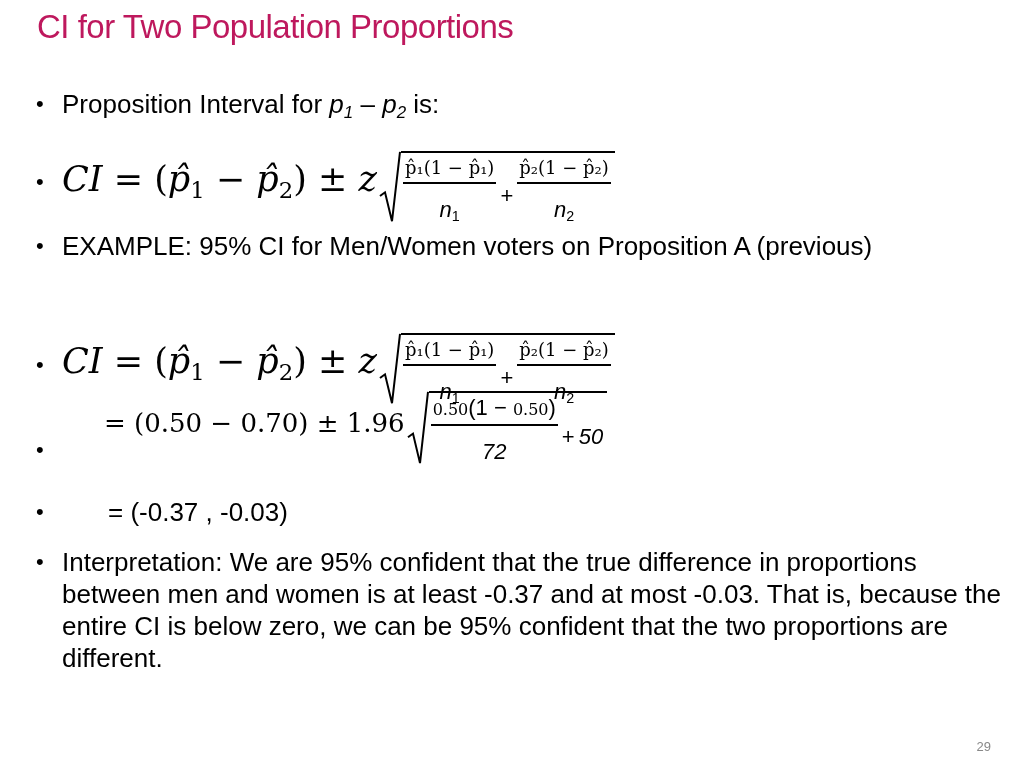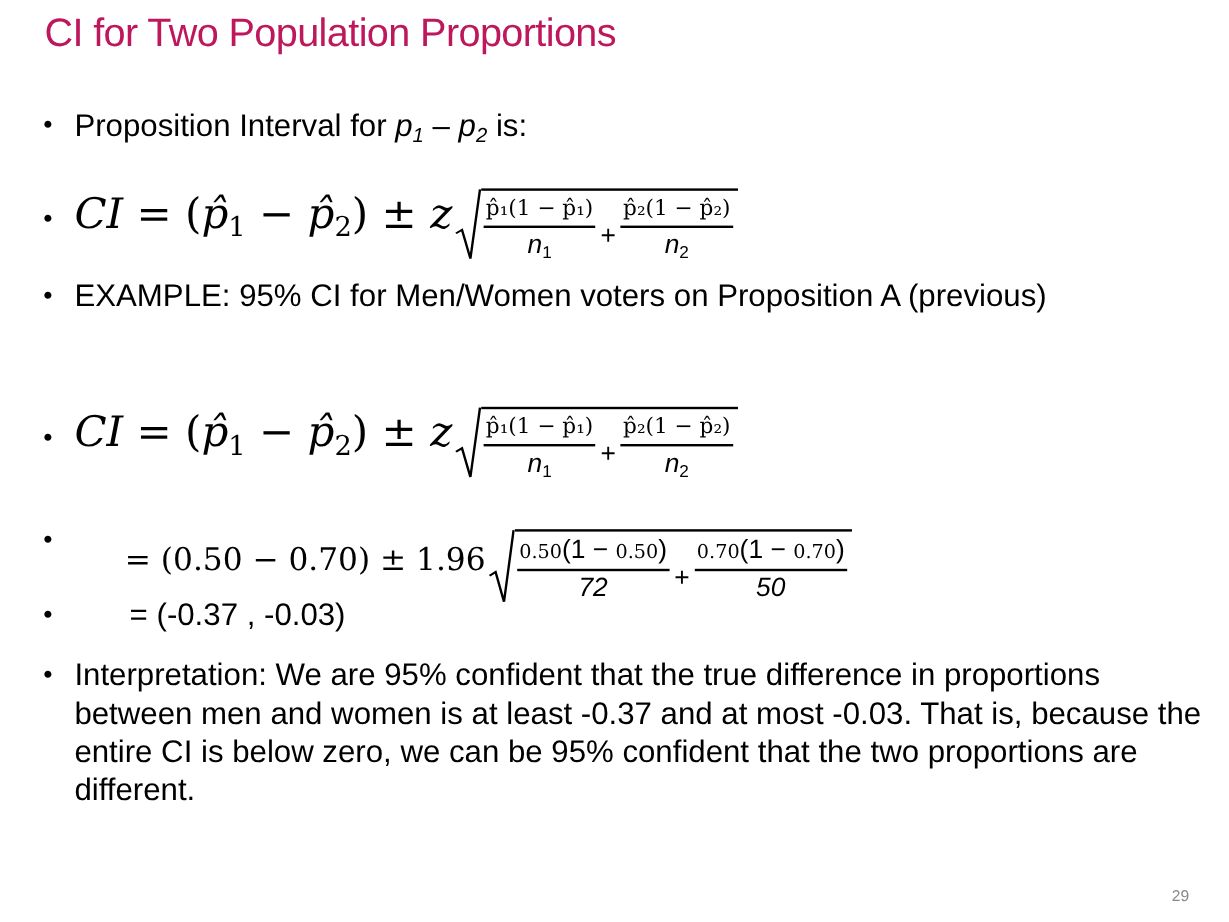--- a/index.html
+++ b/index.html
@@ -91,21 +91,21 @@
       flex-direction: column;
       align-items: center;
       font-size: 22px;
       line-height: 26px;
     }
     .frac .num {
       border-bottom: 2px solid #000;
       padding: 0 2px 1px 2px;
     }
     .frac .den {
-      padding-top: 1px;
+      padding-top: 13px;
       font-style: italic;
     }
     .plus {
       font-size: 22px;
       margin: 0 4px;
       padding-top: 14px;
     }
     .smallnum {
       font-family: "DejaVu Serif", "Liberation Serif", serif;
       font-size: 16px;
@@ -185,36 +185,35 @@
         <span class="num phat">p̂₂(1 − p̂₂)</span>
         <span class="den"><span>n</span><sub style="font-style:normal">2</sub></span>
       </span>
     </span>
   </span>
 </div>
 
 <div class="bullet-row" style="top:434px;">
   <span class="bullet">•</span>
 </div>
-<div class="formula" style="left:104px; top:422px; height:90px;">
+<div class="formula" style="left:104px; top:378px; height:90px;">
   <span class="mathn" style="font-size:26px;">= (0.50 − 0.70) ± 1.96</span>
   <span class="sqrt" style="margin-top:10px;">
     <span class="radical">
       <svg viewBox="0 0 22 80" preserveAspectRatio="none">
           <polyline points="1,50 6,46 13,78 21,1" fill="none" stroke="#000" stroke-width="2"></polyline>
         </svg>
     </span>
     <span class="radicand">
       <span class="frac">
         <span class="num"><span class="smallnum">0.50</span><span>(1 − </span><span class="smallnum">0.50</span><span>)</span></span>
         <span class="den">72</span>
       </span>
       <span class="plus">+</span>
       <span class="frac">
-        <span class="num"><span class="smallnum">0.70</span><span>(1 − </span><span class="smallnum">0.70</span><span>)</span></span>
         <span class="den">50</span>
       </span>
     </span>
   </span>
 </div>
 
 <div class="bullet-row" style="top:496px;">
   <span class="bullet">•</span>
   <span class="btext" style="left:72px;">= (-0.37 , -0.03)</span>
 </div>

